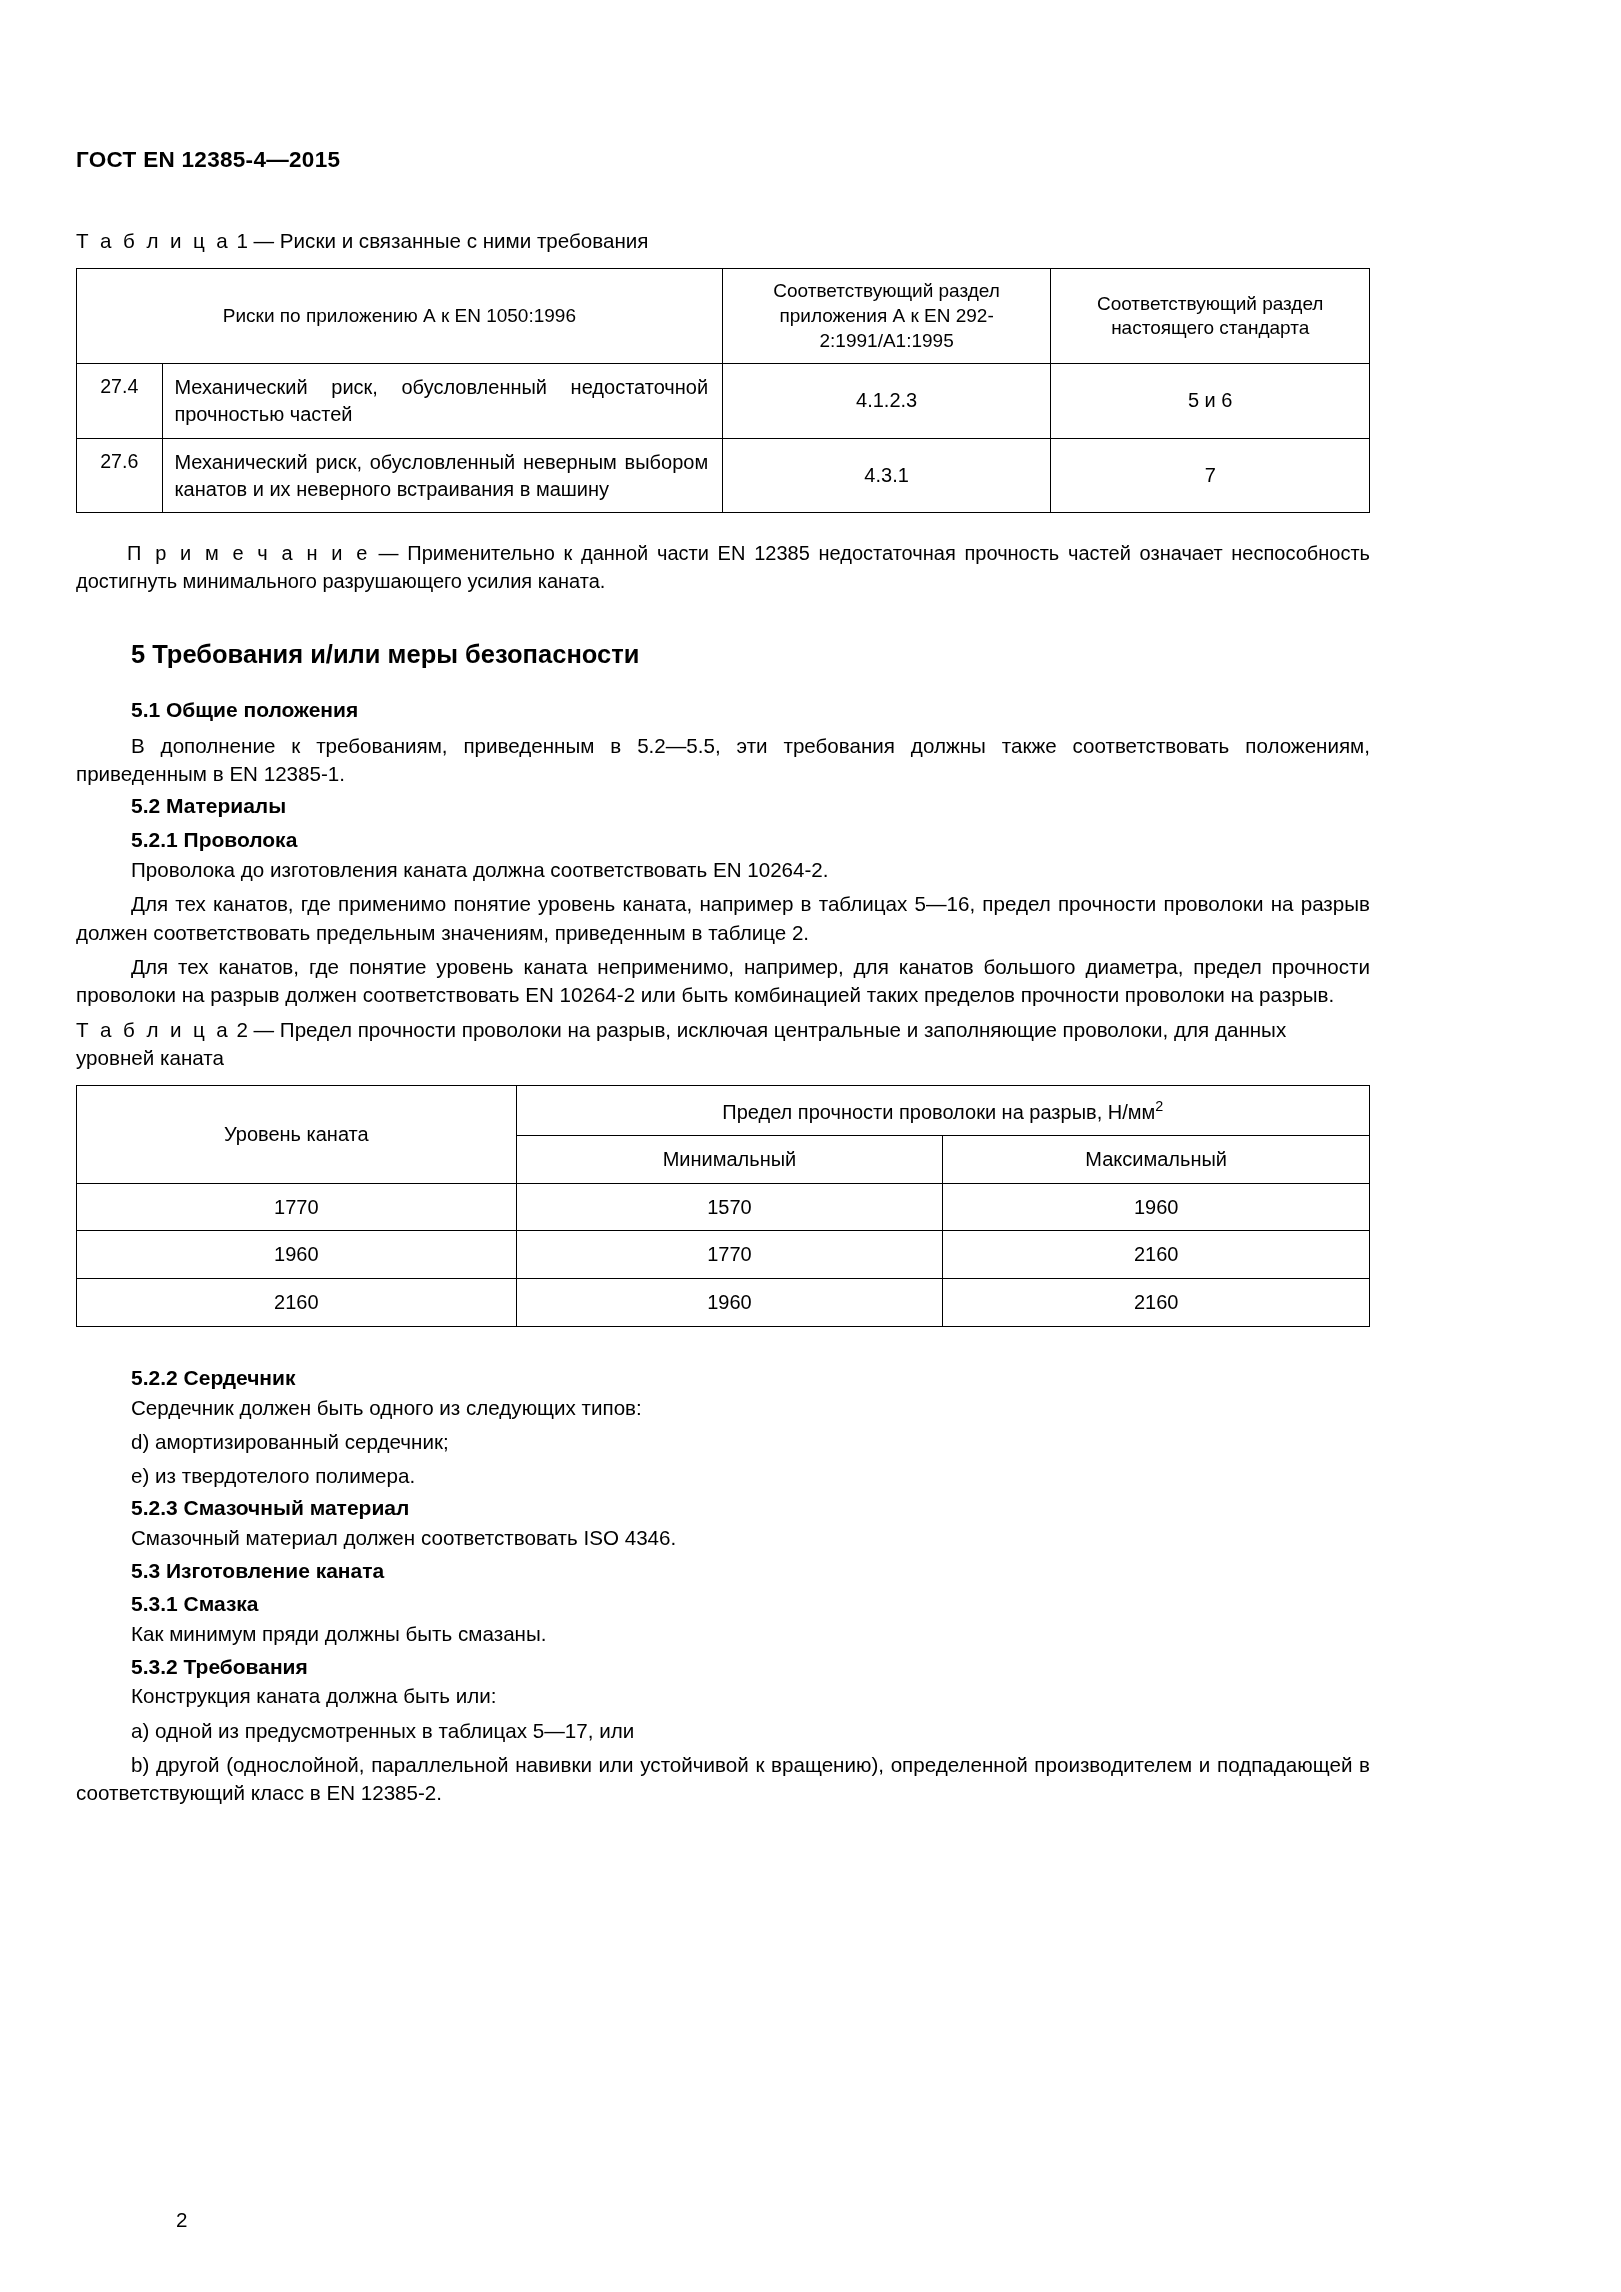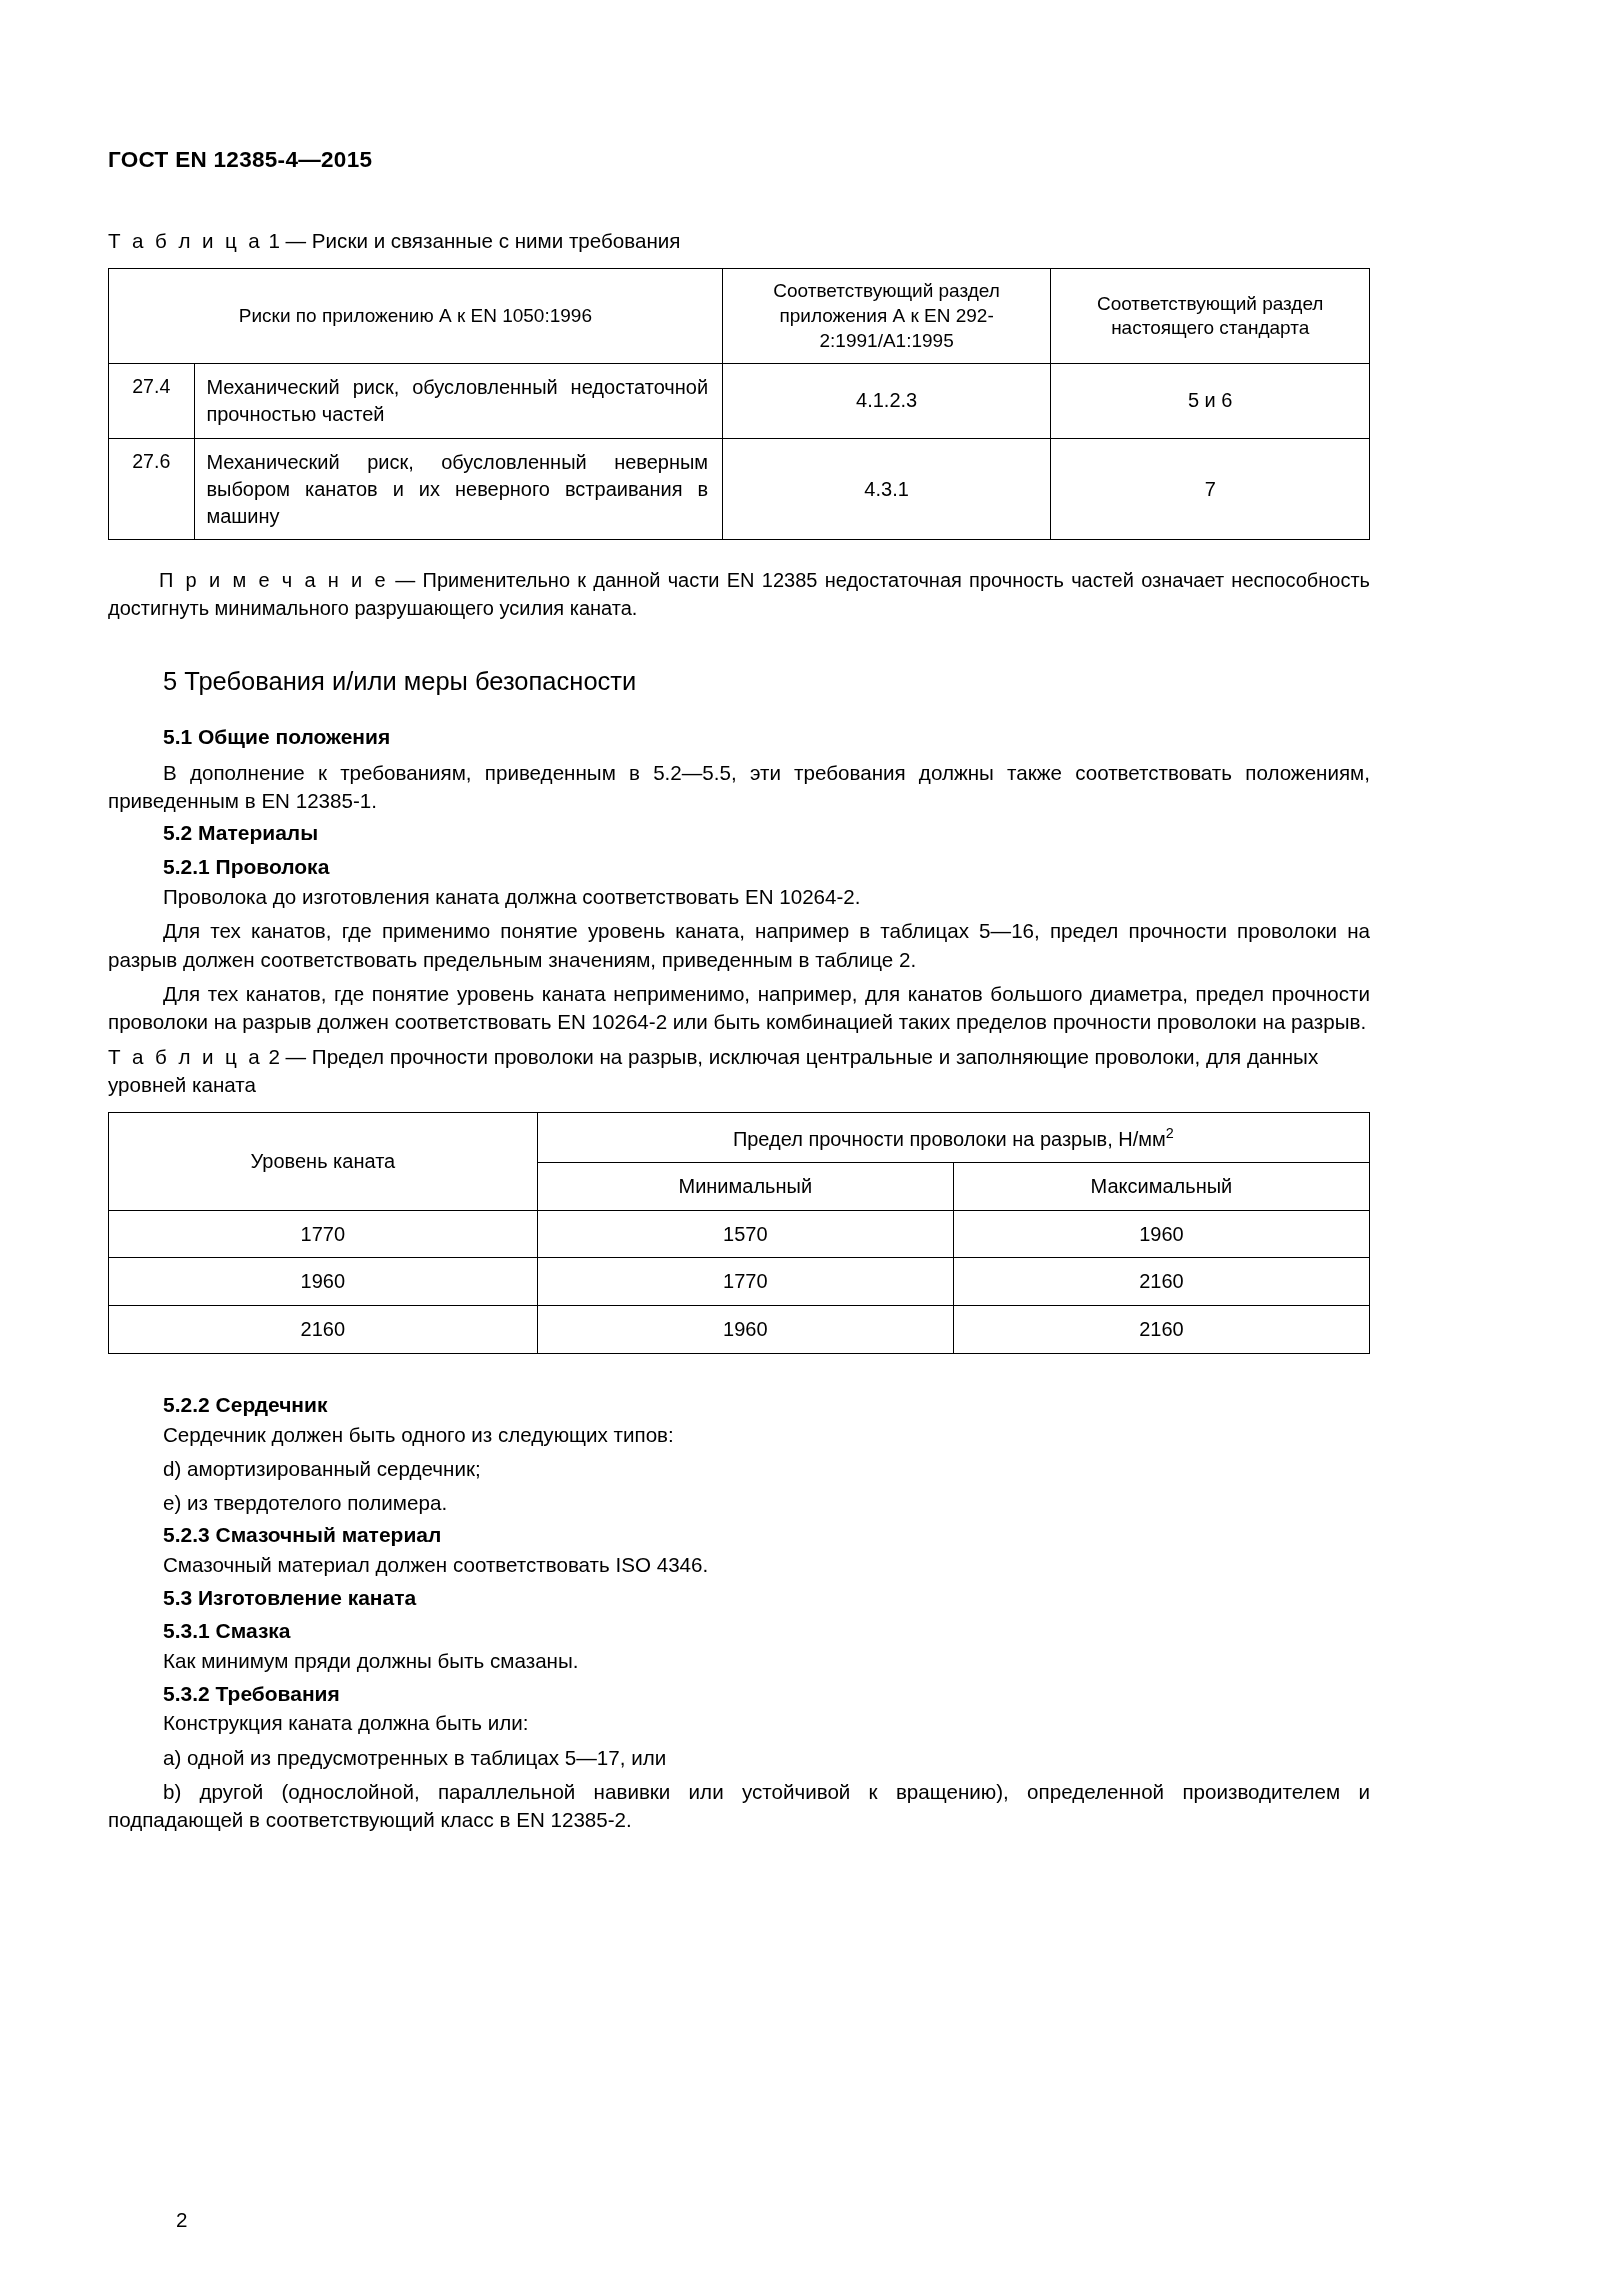--- a/index.html
+++ b/index.html
@@ -12,21 +12,21 @@
     min-height: 2293px;
     font-family: "Liberation Sans", sans-serif;
     color: #000000;
     position: relative;
   }
   .page {
     position: relative;
     width: 1546px;
     min-height: 2293px;
     box-sizing: border-box;
-    padding: 147px 176px 59px 108px;
+    padding: 147px 176px 59px 76px;
   }
   .doc-header {
     font-size: 22.5px;
     font-weight: bold;
     letter-spacing: 0.3px;
     margin: 0 0 54px 0;
   }
   .table-caption {
     font-size: 20.6px;
     margin: 0 0 13.7px 0;
@@ -80,21 +80,21 @@
   }
   .note .note-label {
     letter-spacing: 2.5px;
   }
   .note .indent {
     display: inline-block;
     width: 51px;
   }
   h2.sec {
     font-size: 25.5px;
-    font-weight: normal;
+    font-weight: bold;
     margin: 0 0 29px 55px;
   }
   h3.sub {
     font-size: 21px;
     font-weight: bold;
     margin: 0 0 9.8px 55px;
   }
   h4.subsub {
     font-size: 21px;
     font-weight: bold;

